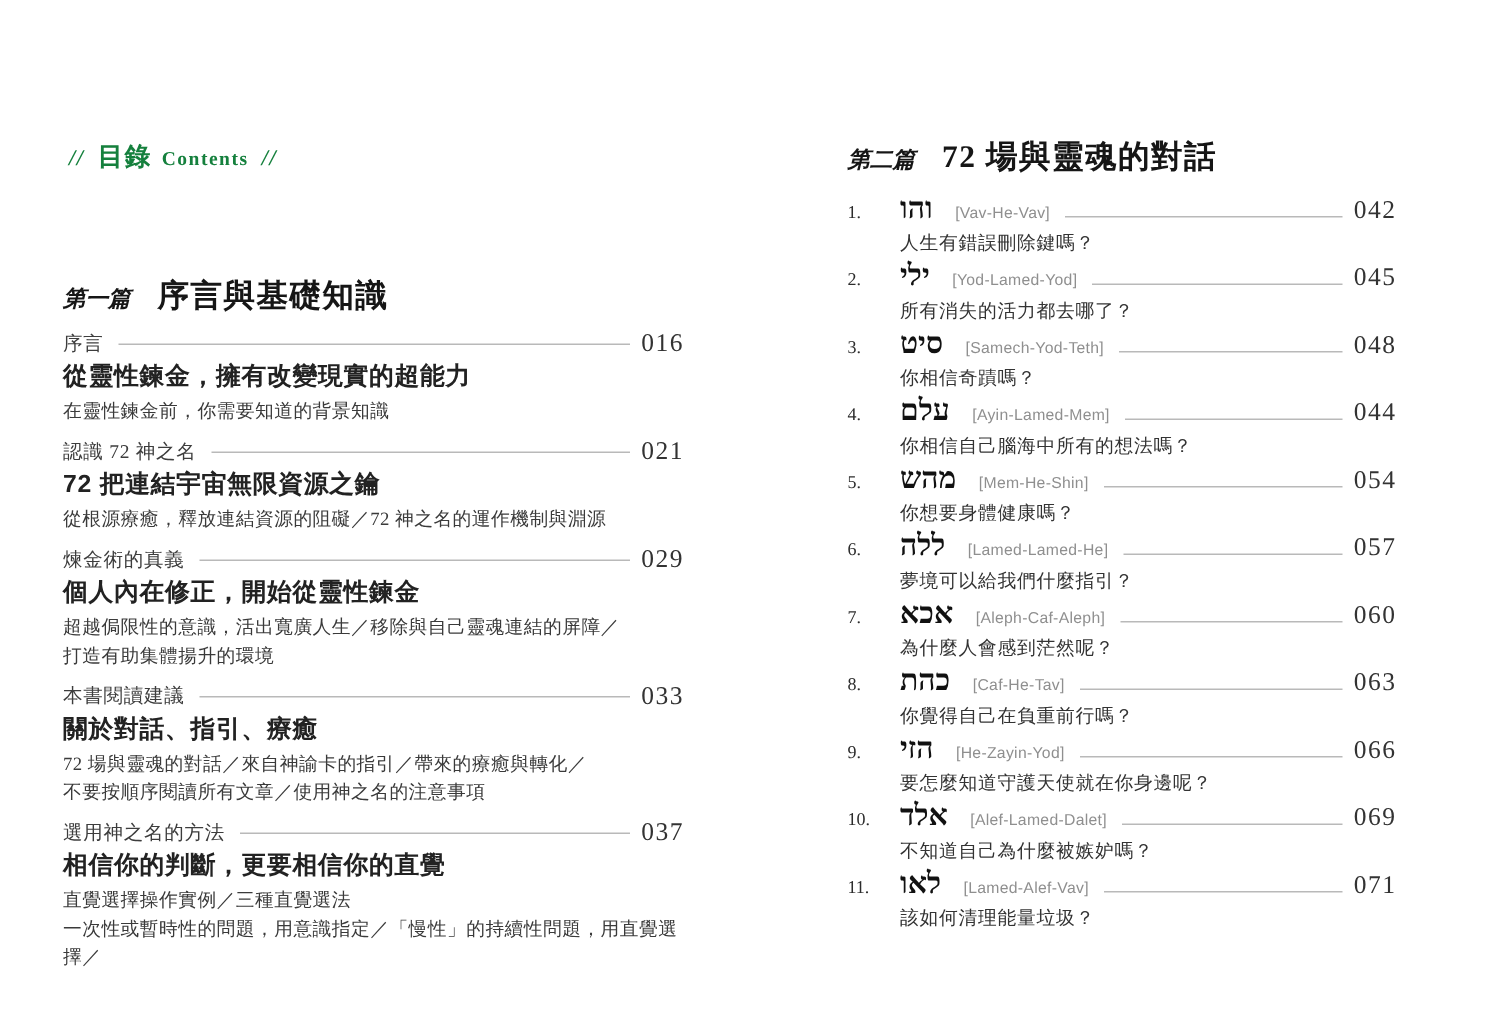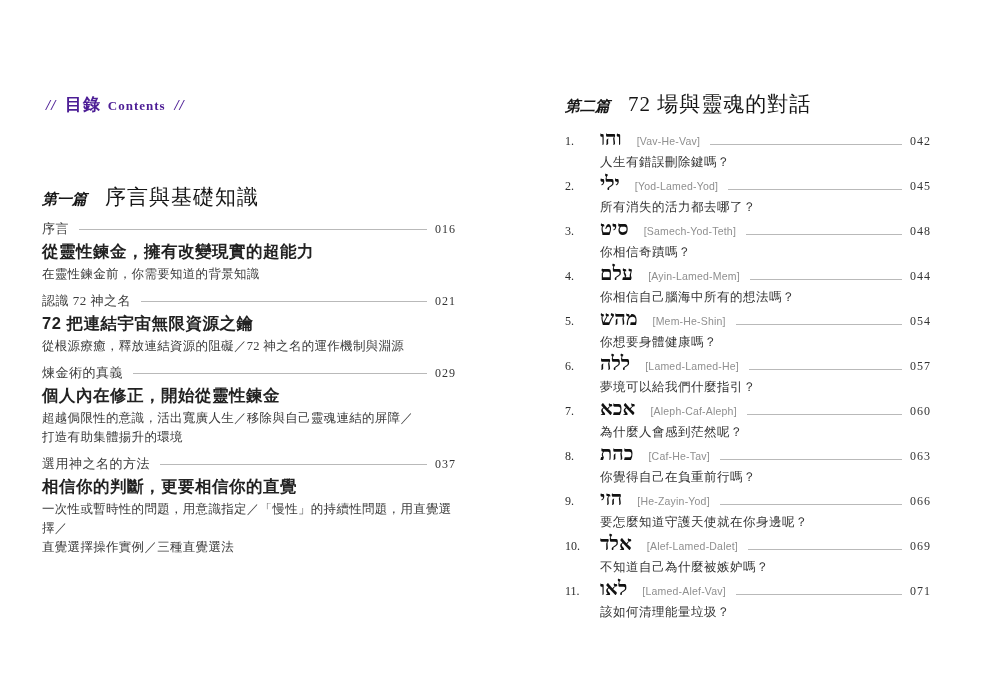--- a/index.html
+++ b/index.html
@@ -10,42 +10,42 @@
     color:#222;
     -webkit-font-smoothing:antialiased;
   }
   .page{position:absolute;top:0;}
   .page-left{left:42px;width:414px;}
   .page-right{left:565px;width:366px;}
 
   
   .toc-header{
     position:absolute;top:93px;left:0;
-    font-size:15px;font-weight:bold;color:#4c1d95;
+    font-size:15px;font-weight:bold;color:#15803d;
     letter-spacing:1px;white-space:nowrap;
   }
   .toc-header .slash{font-style:italic;font-weight:bold;margin:0 4px;}
   .toc-header .zh{font-size:17px;}
   .toc-header .en{font-size:13px;margin-left:2px;}
 
   .part-title{position:absolute;white-space:nowrap;color:#161616;}
   .part-title-1{top:183px;left:0;}
   .part-title-2{top:90px;left:0;}
   .part-no{font-size:15px;font-weight:bold;margin-right:14px;font-style:italic;}
-  .part-name{font-size:21px;font-weight:normal;letter-spacing:1px;}
+  .part-name{font-size:21px;font-weight:bold;letter-spacing:1px;}
 
   .toc-sections{position:absolute;top:221px;left:0;width:414px;}
   .toc-section{margin-bottom:9px;}
   .sec-label-row{
     display:flex;align-items:center;
     font-size:13px;color:#3d3d3d;height:16px;margin-bottom:4px;
     letter-spacing:0.5px;
   }
   .leader{flex:1;border-top:1px solid #b9b9b9;margin:0 8px 0 10px;height:0;}
-  .pageno{font-size:12px;color:#333;letter-spacing:1px;flex:none;}
+  .pageno{font-size:17px;color:#333;letter-spacing:1px;flex:none;}
   .sec-title{
     font-family:"Liberation Sans","DejaVu Sans",sans-serif;
     font-size:16.5px;font-weight:bold;color:#222;
     line-height:21px;margin-bottom:3px;letter-spacing:0.5px;
   }
   .sec-desc{font-size:12.5px;color:#3a3a3a;line-height:19px;letter-spacing:0.3px;}
 
   
   .toc-items{position:absolute;top:128px;left:0;width:366px;}
   .toc-item{margin-bottom:2px;}
@@ -107,30 +107,40 @@
       <div class="sec-label-row">
         <span>煉金術的真義</span>
         <span class="leader"></span>
         <span class="pageno">029</span>
       </div>
       <div class="sec-title">個人內在修正，開始從靈性鍊金</div>
       <div class="sec-desc">超越侷限性的意識，活出寬廣人生／移除與自己靈魂連結的屏障／</div>
       <div class="sec-desc">打造有助集體揚升的環境</div>
     </div>
 
+    <div class="toc-section">
+      <div class="sec-label-row">
+        <span>本書閱讀建議</span>
+        <span class="leader"></span>
+        <span class="pageno">033</span>
+      </div>
+      <div class="sec-title">關於對話、指引、療癒</div>
+      <div class="sec-desc">72 場與靈魂的對話／來自神諭卡的指引／帶來的療癒與轉化／</div>
+      <div class="sec-desc">不要按順序閱讀所有文章／使用神之名的注意事項</div>
+    </div>
 
     <div class="toc-section">
       <div class="sec-label-row">
         <span>選用神之名的方法</span>
         <span class="leader"></span>
         <span class="pageno">037</span>
       </div>
       <div class="sec-title">相信你的判斷，更要相信你的直覺</div>
+      <div class="sec-desc">直覺選擇操作實例／三種直覺選法</div>
       <div class="sec-desc">一次性或暫時性的問題，用意識指定／「慢性」的持續性問題，用直覺選擇／</div>
-      <div class="sec-desc">直覺選擇操作實例／三種直覺選法</div>
     </div>
 
   </div>
 </div>
 
 <div class="page page-right">
 
   <div class="part-title part-title-2">
     <span class="part-no">第二篇</span>
     <span class="part-name">72 場與靈魂的對話</span>

